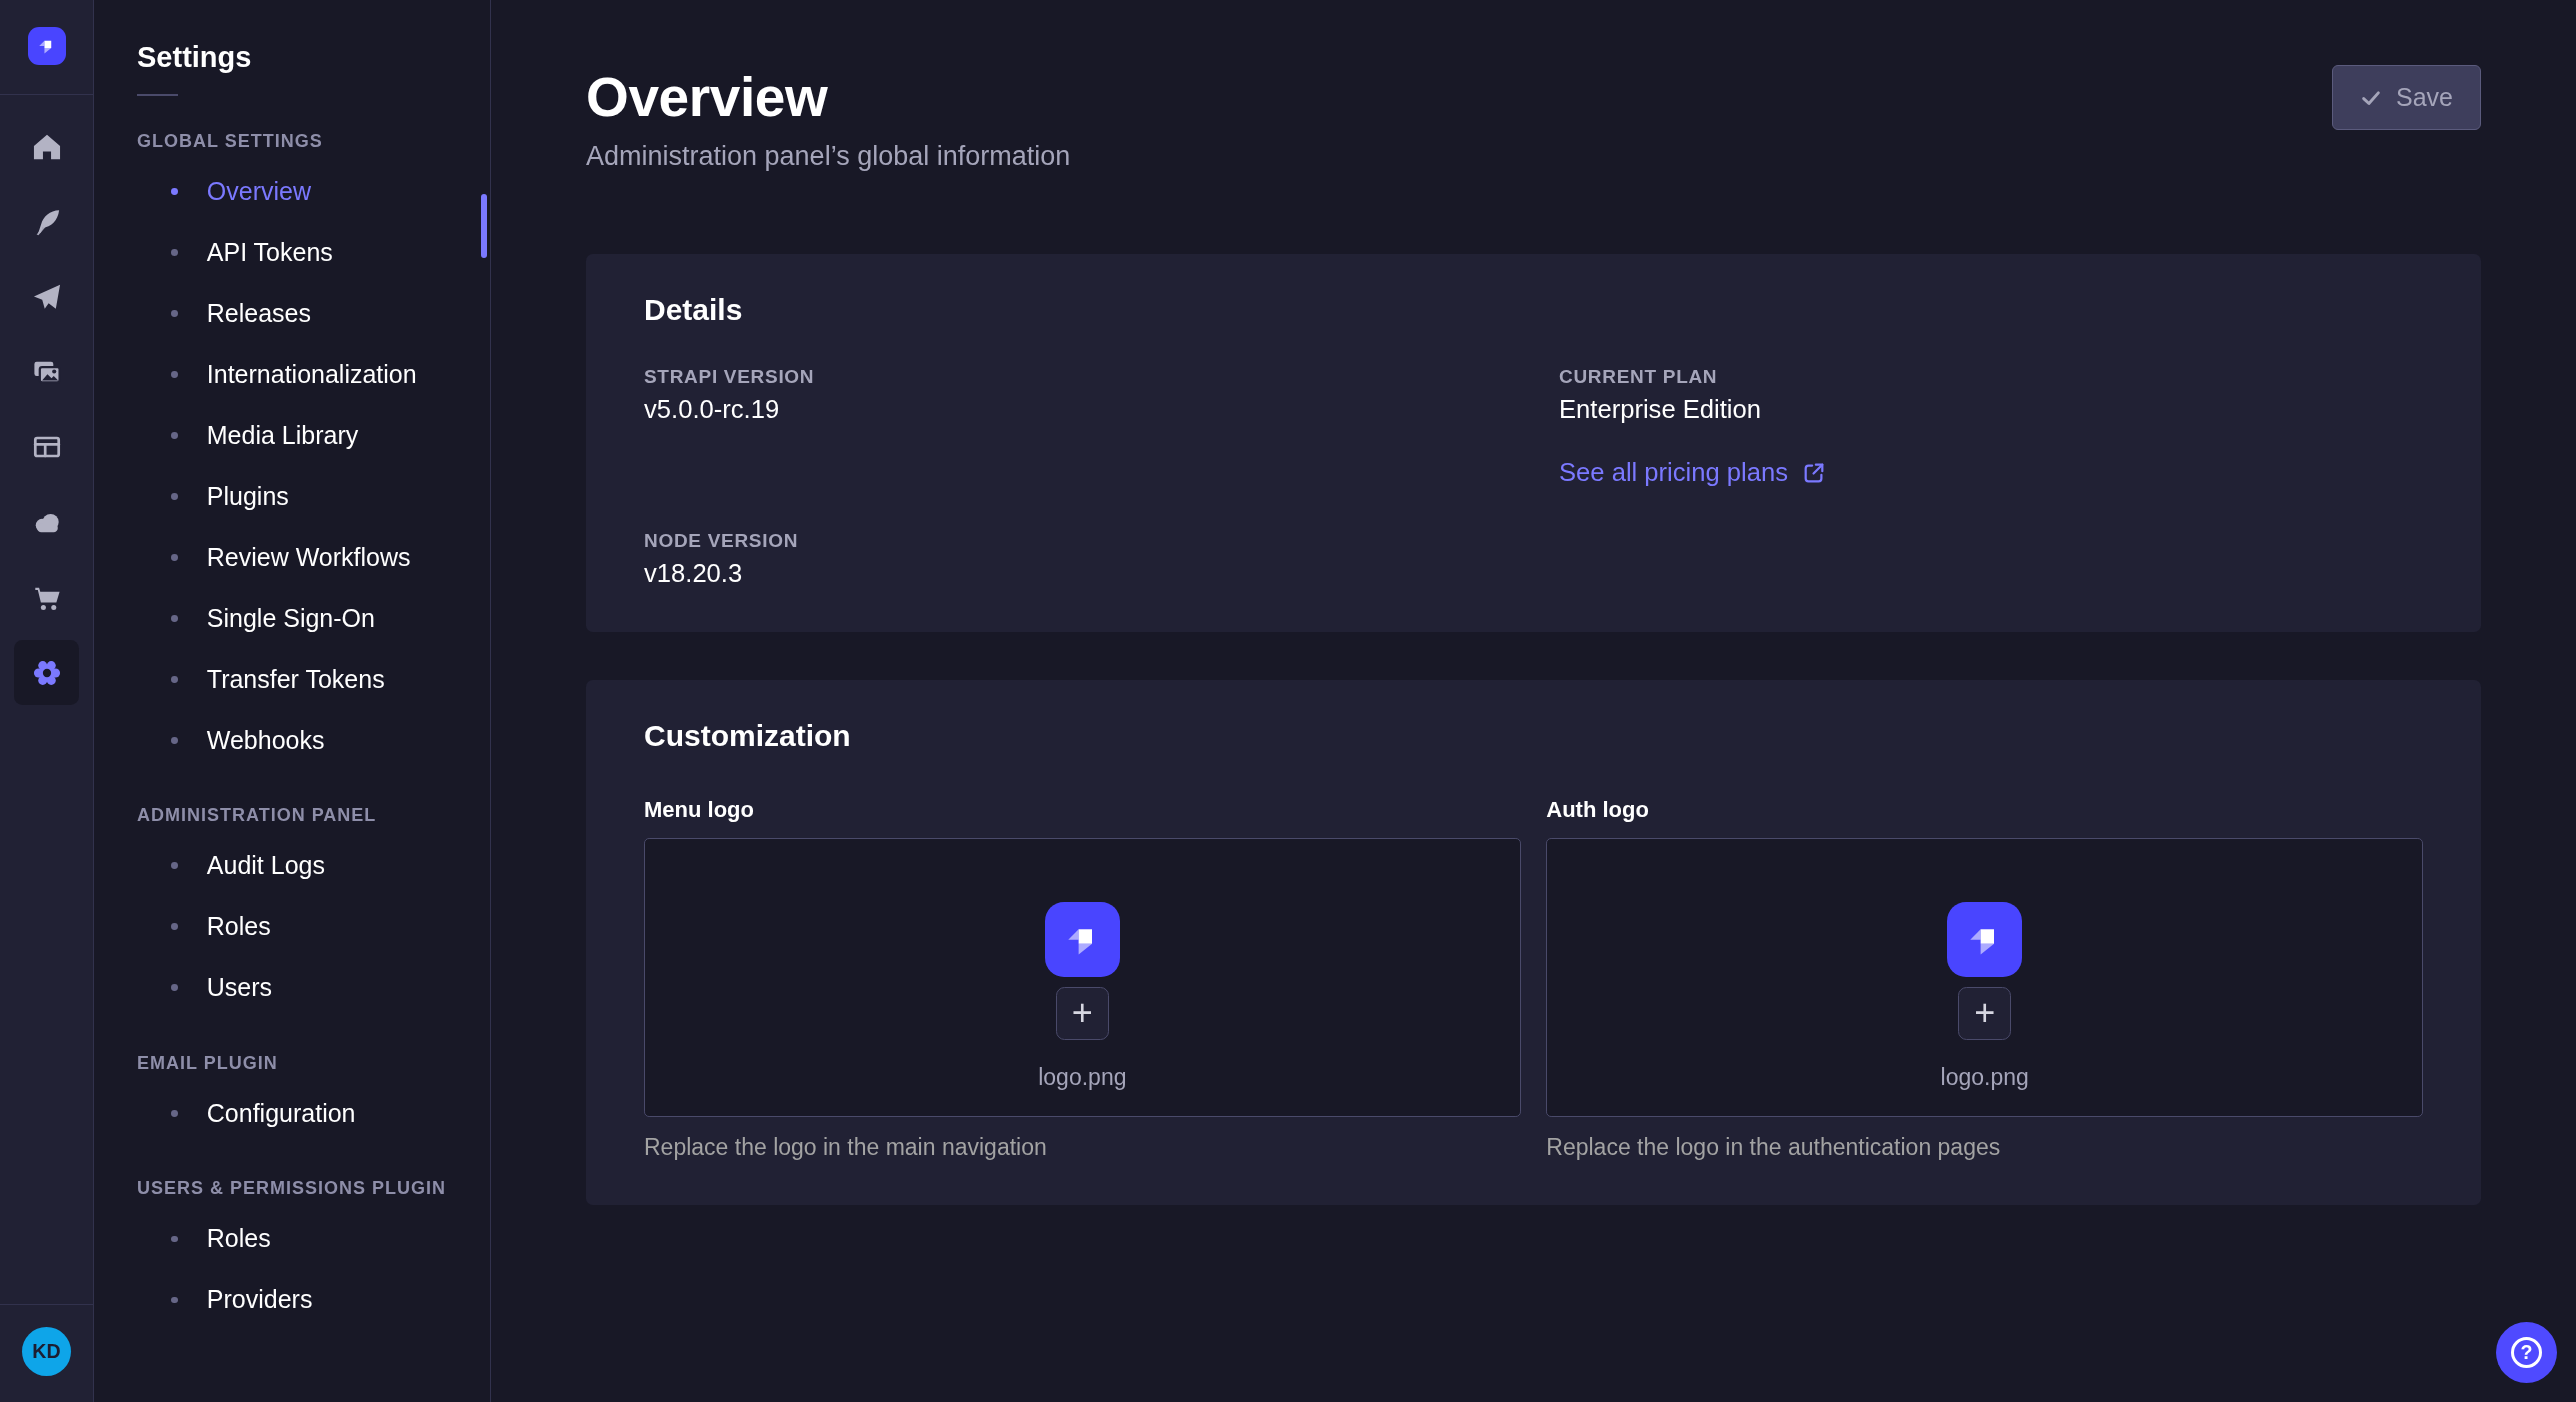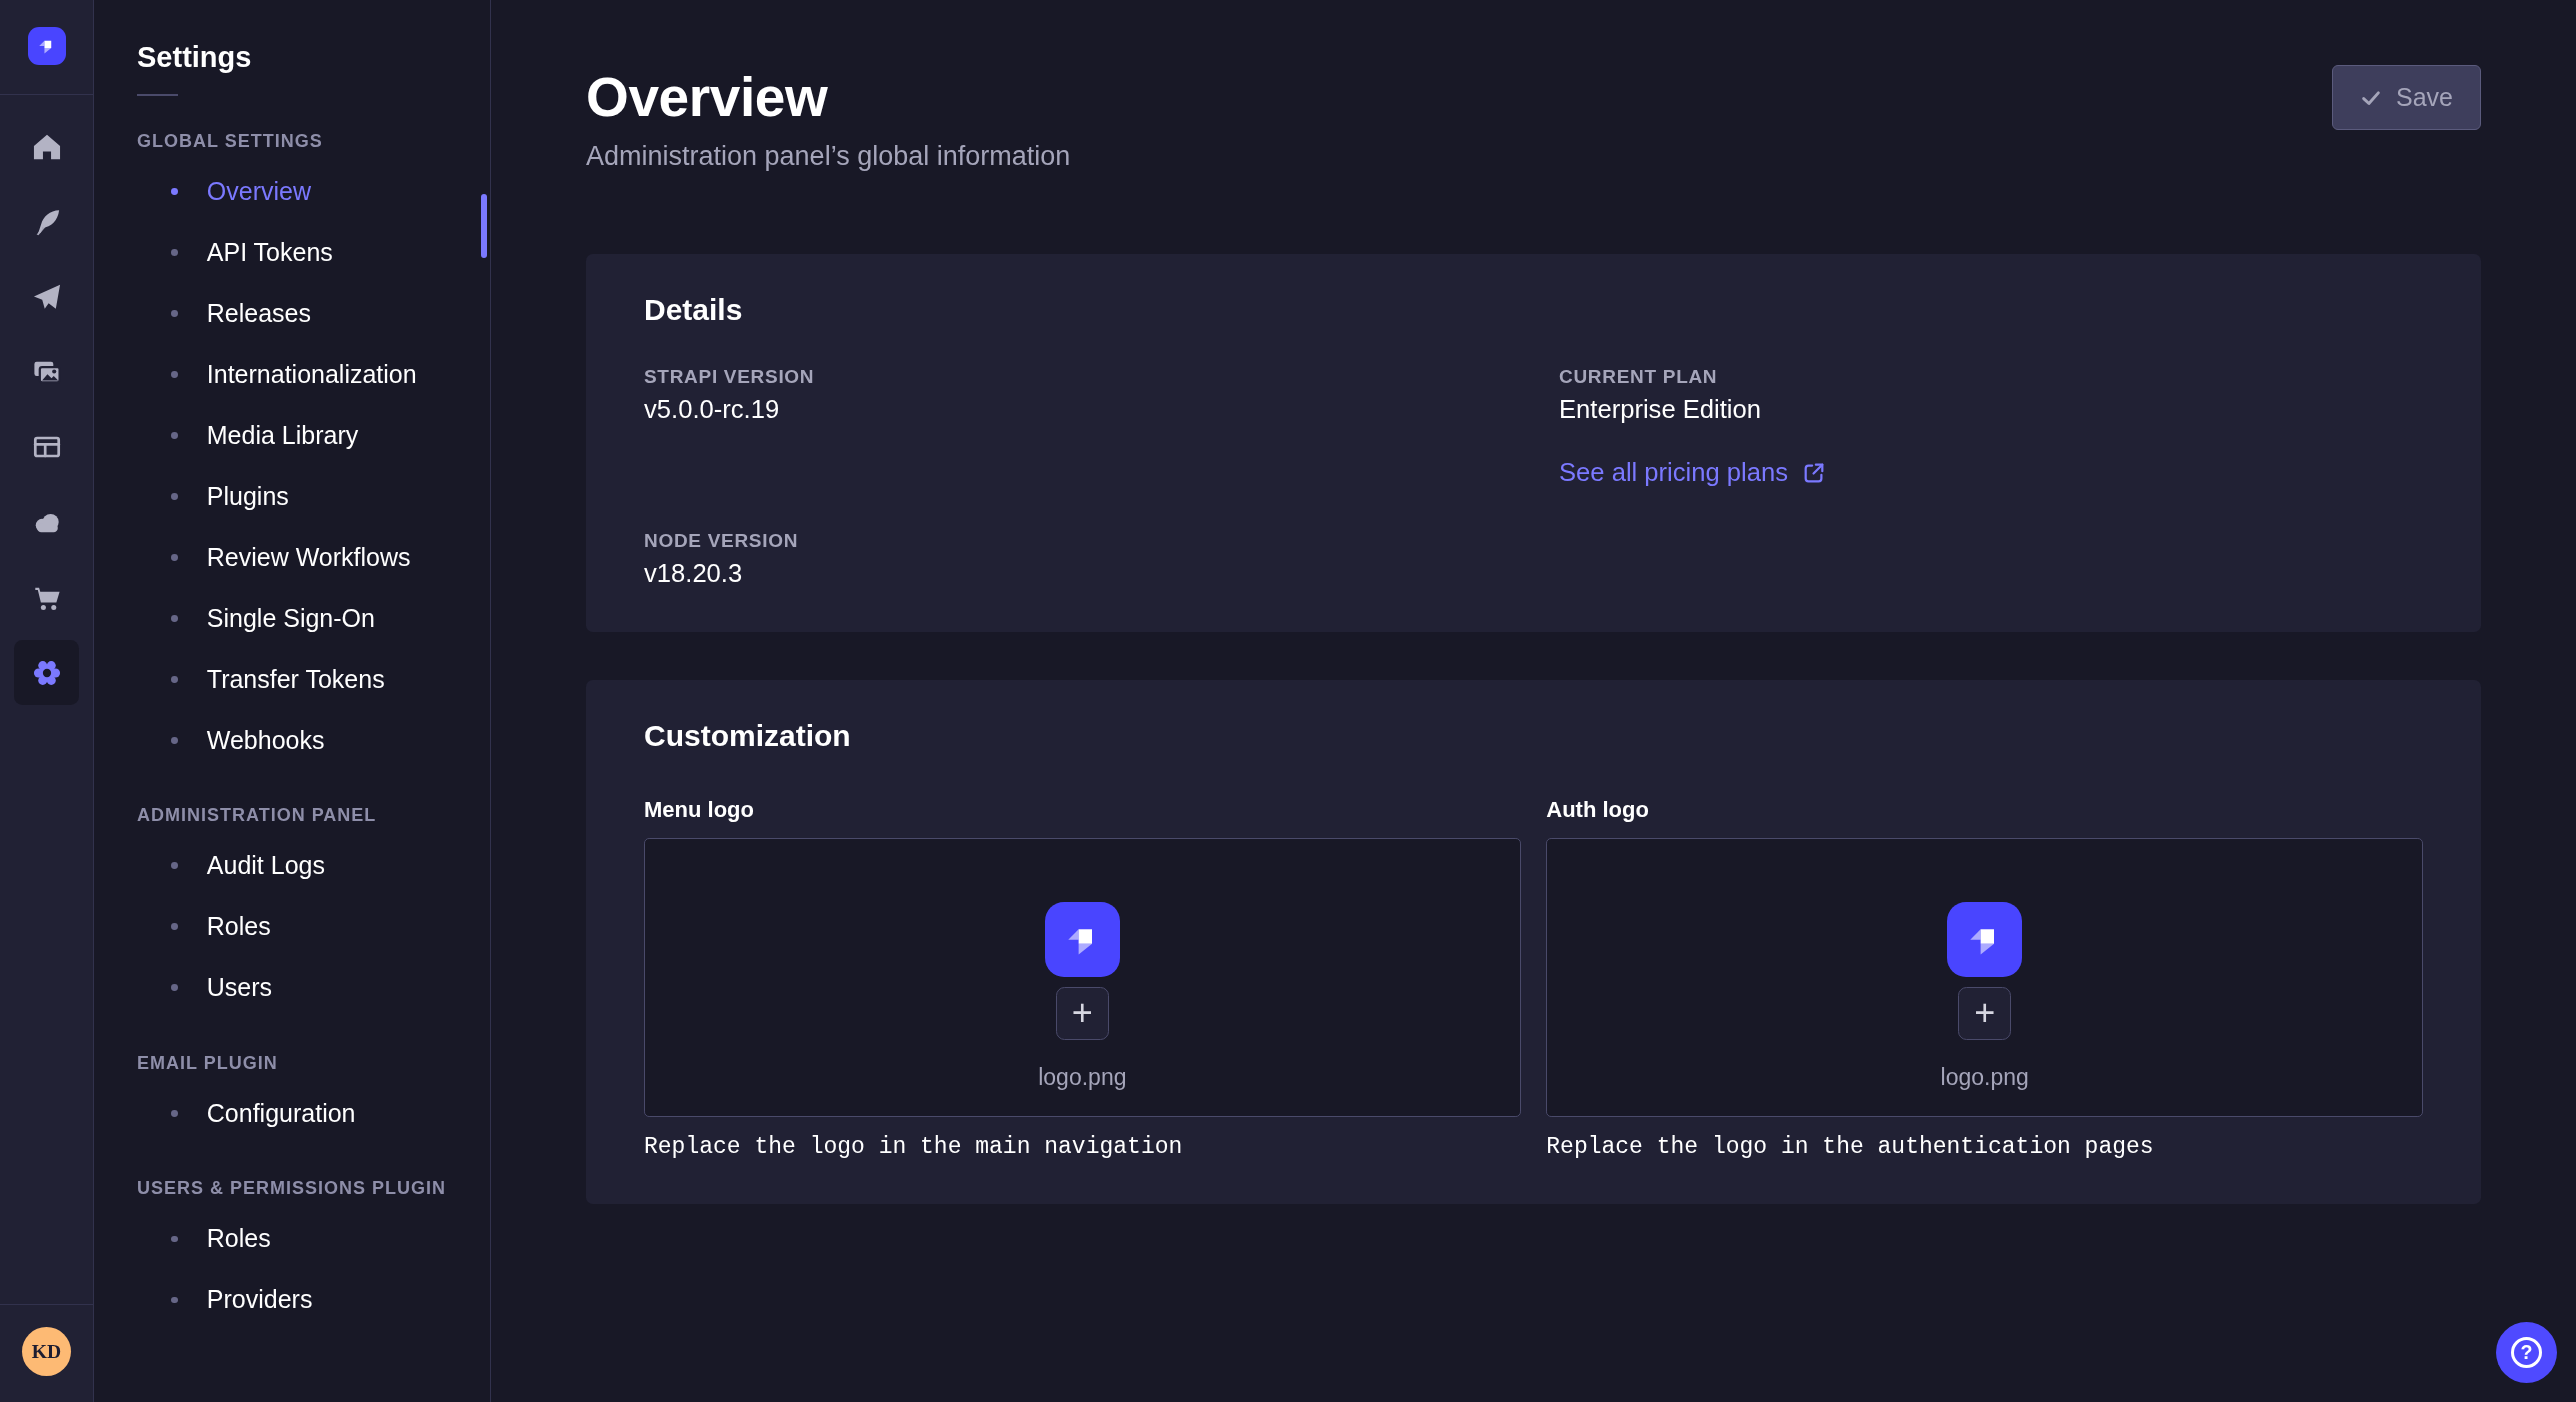--- a/index.html
+++ b/index.html
@@ -27,22 +27,22 @@
   .rail-icons { display:flex; flex-direction:column; align-items:center; margin-top:19px; gap:10.2px; }
   .rail-btn { width:65px; height:65px; border:none; background:transparent; border-radius:8.5px;
     display:flex; align-items:center; justify-content:center; cursor:pointer; }
   .rail-btn svg { width:36px; height:36px; }
   .rail-btn .ic { fill:#b3b3c4; }
   .rail-btn .ic-stroke { stroke:#b3b3c4; fill:none; stroke-width:3; stroke-linecap:round; stroke-linejoin:round; }
   .rail-btn.active { background:#181826; }
   .rail-spacer { flex:1; }
   .rail-bottom { width:100%; border-top:0.9px solid #32324d; display:flex; justify-content:center;
     padding:22px 0 25.6px; }
-  .avatar { width:49px; height:49px; border-radius:50%; background:#fdba74; color:#1d1d31;
-    font-size:19.6px; font-weight:bold; display:flex; align-items:center; justify-content:center; cursor:pointer;font-family:Liberation Serif, serif; }
+  .avatar { width:49px; height:49px; border-radius:50%; background:#0ea5e9; color:#1d1d31;
+    font-size:19.6px; font-weight:bold; display:flex; align-items:center; justify-content:center; cursor:pointer; }
 
   
   .subnav {
     width:397px; height:100%; flex-shrink:0;
     background:#181826;
     border-right:0.9px solid #32324d;
     padding:41px 0 0 43px;
     position:relative; overflow:hidden;
   }
   .subnav h2 { font-size:29px; font-weight:bold; color:#ffffff; }
@@ -84,21 +84,21 @@
   .upload-label { font-size:22px; font-weight:bold; color:#ffffff; margin-bottom:15.3px; }
   .dropzone { height:279px; background:#181826; border:0.9px solid #4a4a6a; border-radius:5.1px;
     display:flex; flex-direction:column; align-items:center; justify-content:center; padding-top:37px; cursor:pointer; }
   .dz-logo { width:75px; height:75px; border-radius:19px; background:#4945ff;
     display:flex; align-items:center; justify-content:center; }
   .dz-add { width:53px; height:53px; margin-top:10.2px; background:#212134;
     border:0.9px solid #4a4a6a; border-radius:8.5px; color:#d6d6e0; font-size:36px; font-weight:300;
     display:flex; align-items:center; justify-content:center; line-height:0; cursor:pointer;
     font-family:"Liberation Sans",sans-serif; }
   .dz-caption { font-size:23px; color:#a5a5ba; margin-top:24px; }
-  .upload-hint { font-size:23px; color:#ffffff; margin-top:17px;font-family:Liberation Mono, monospace; }
+  .upload-hint { font-size:23px; color:#a3a3a3; margin-top:17px; }
 
   .help-fab { position:fixed; right:19px; bottom:19px; width:61px; height:61px; border-radius:50%;
     background:#4f4aff; border:none; display:flex; align-items:center; justify-content:center; cursor:pointer; }
   .help-ring { width:31px; height:31px; border:3px solid #ffffff; border-radius:50%;
     display:flex; align-items:center; justify-content:center; color:#ffffff; font-size:19.6px; font-weight:bold; }
 
   .strapi-glyph { width:66%; height:66%; }
 </style>
 </head>
 <body>

